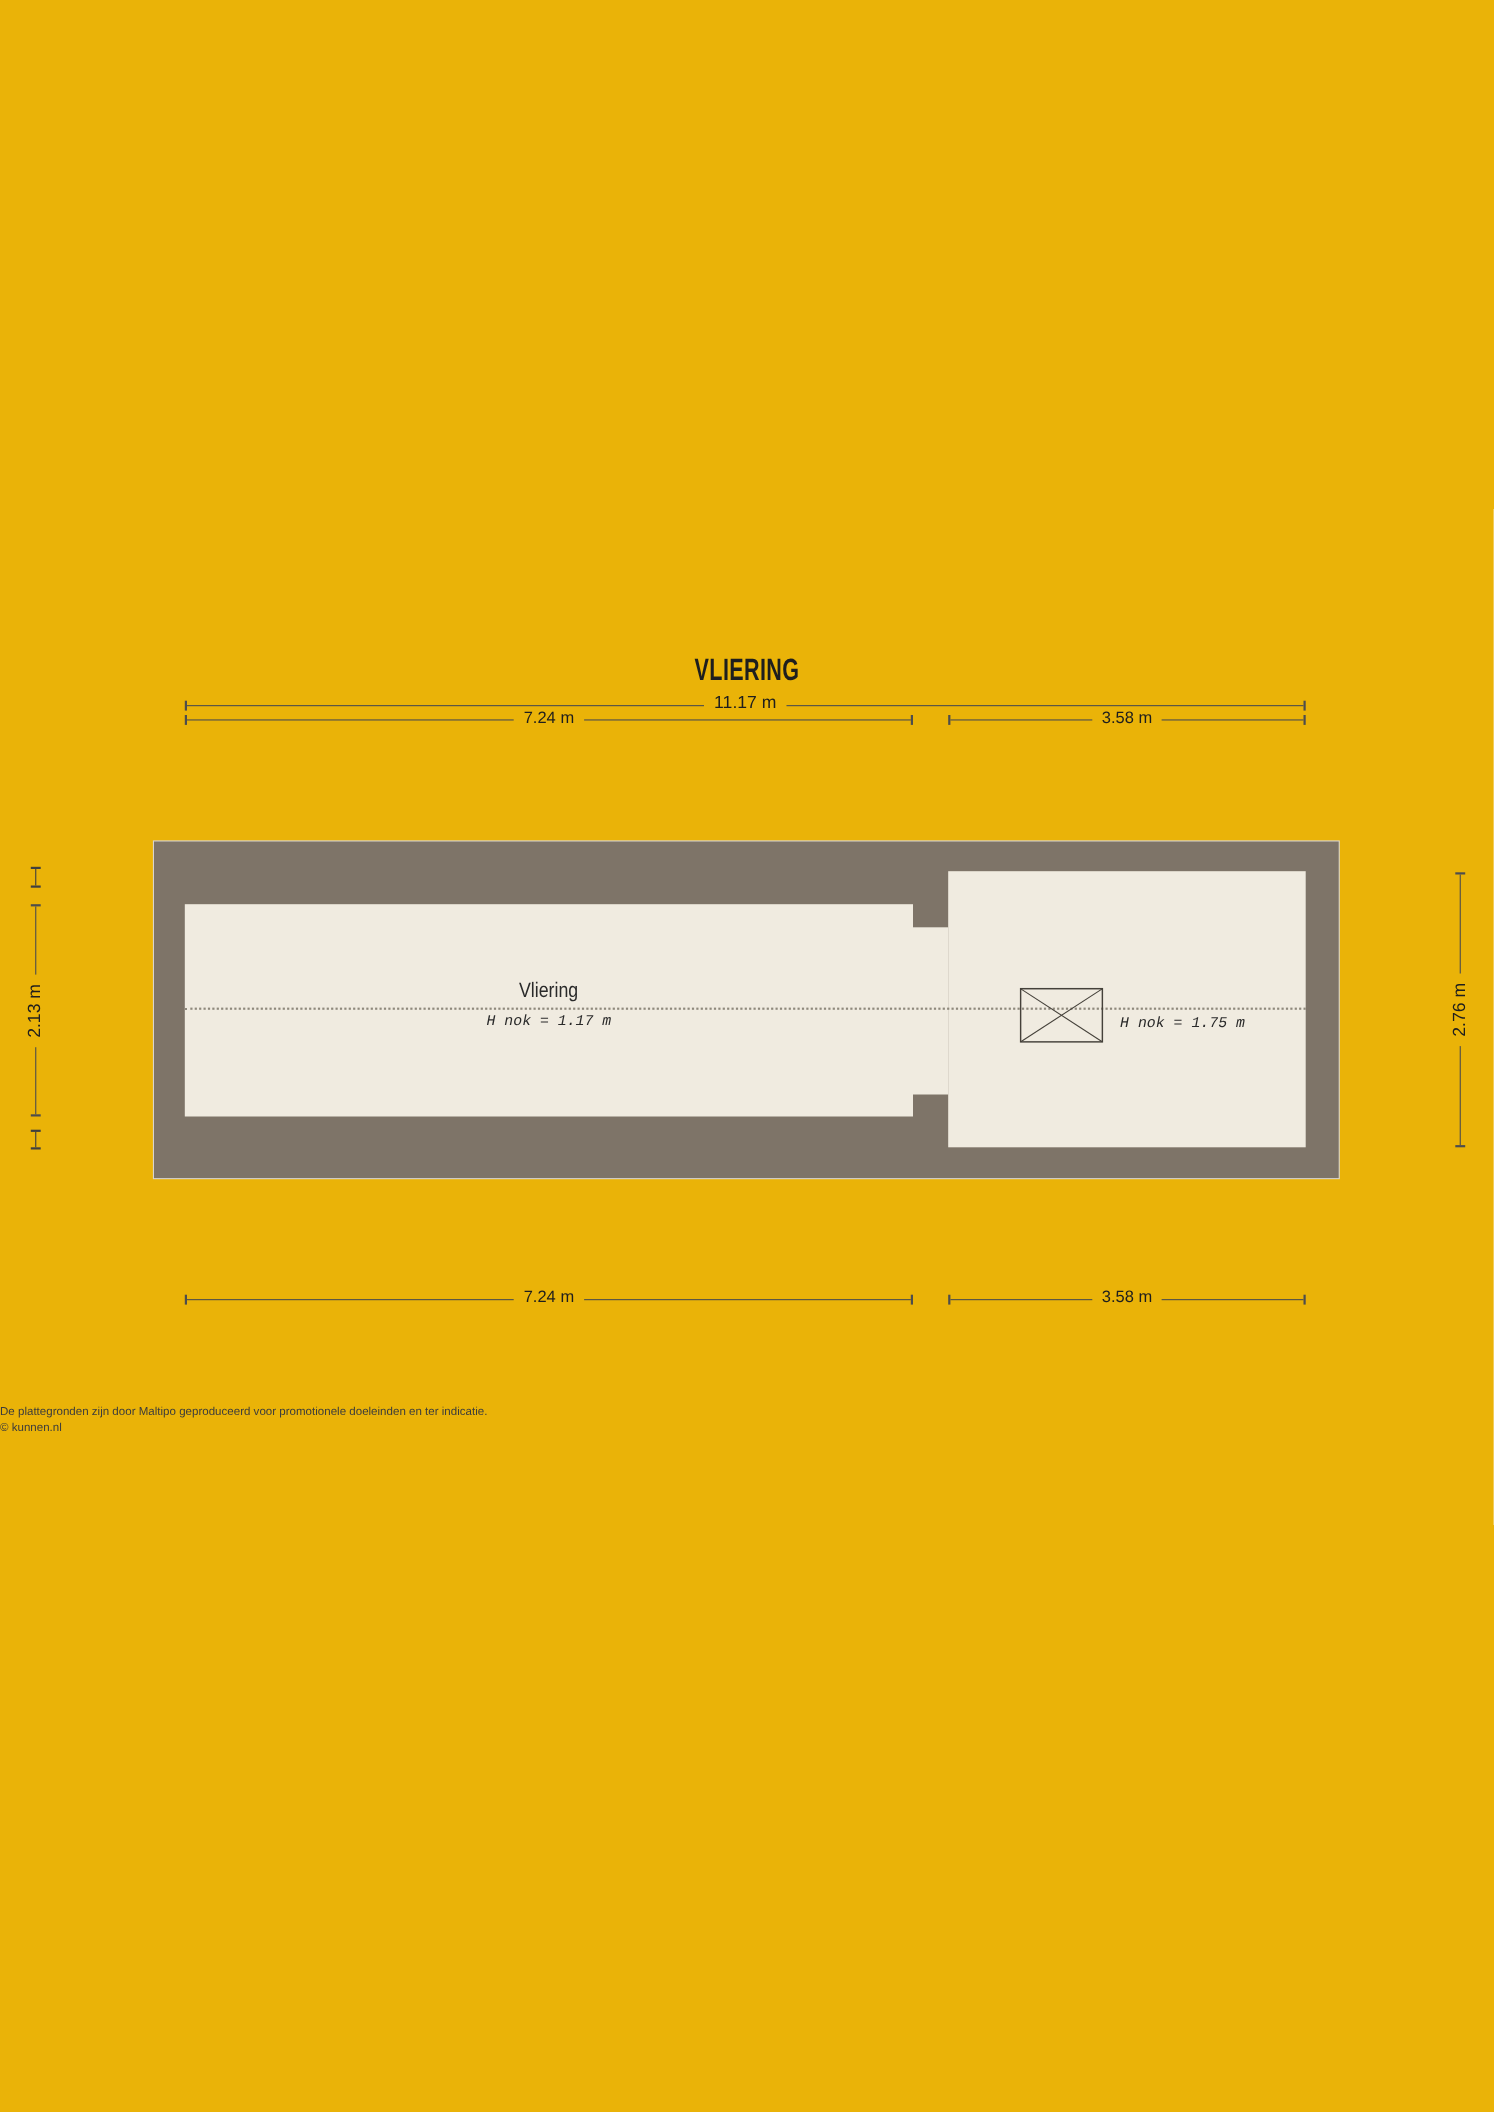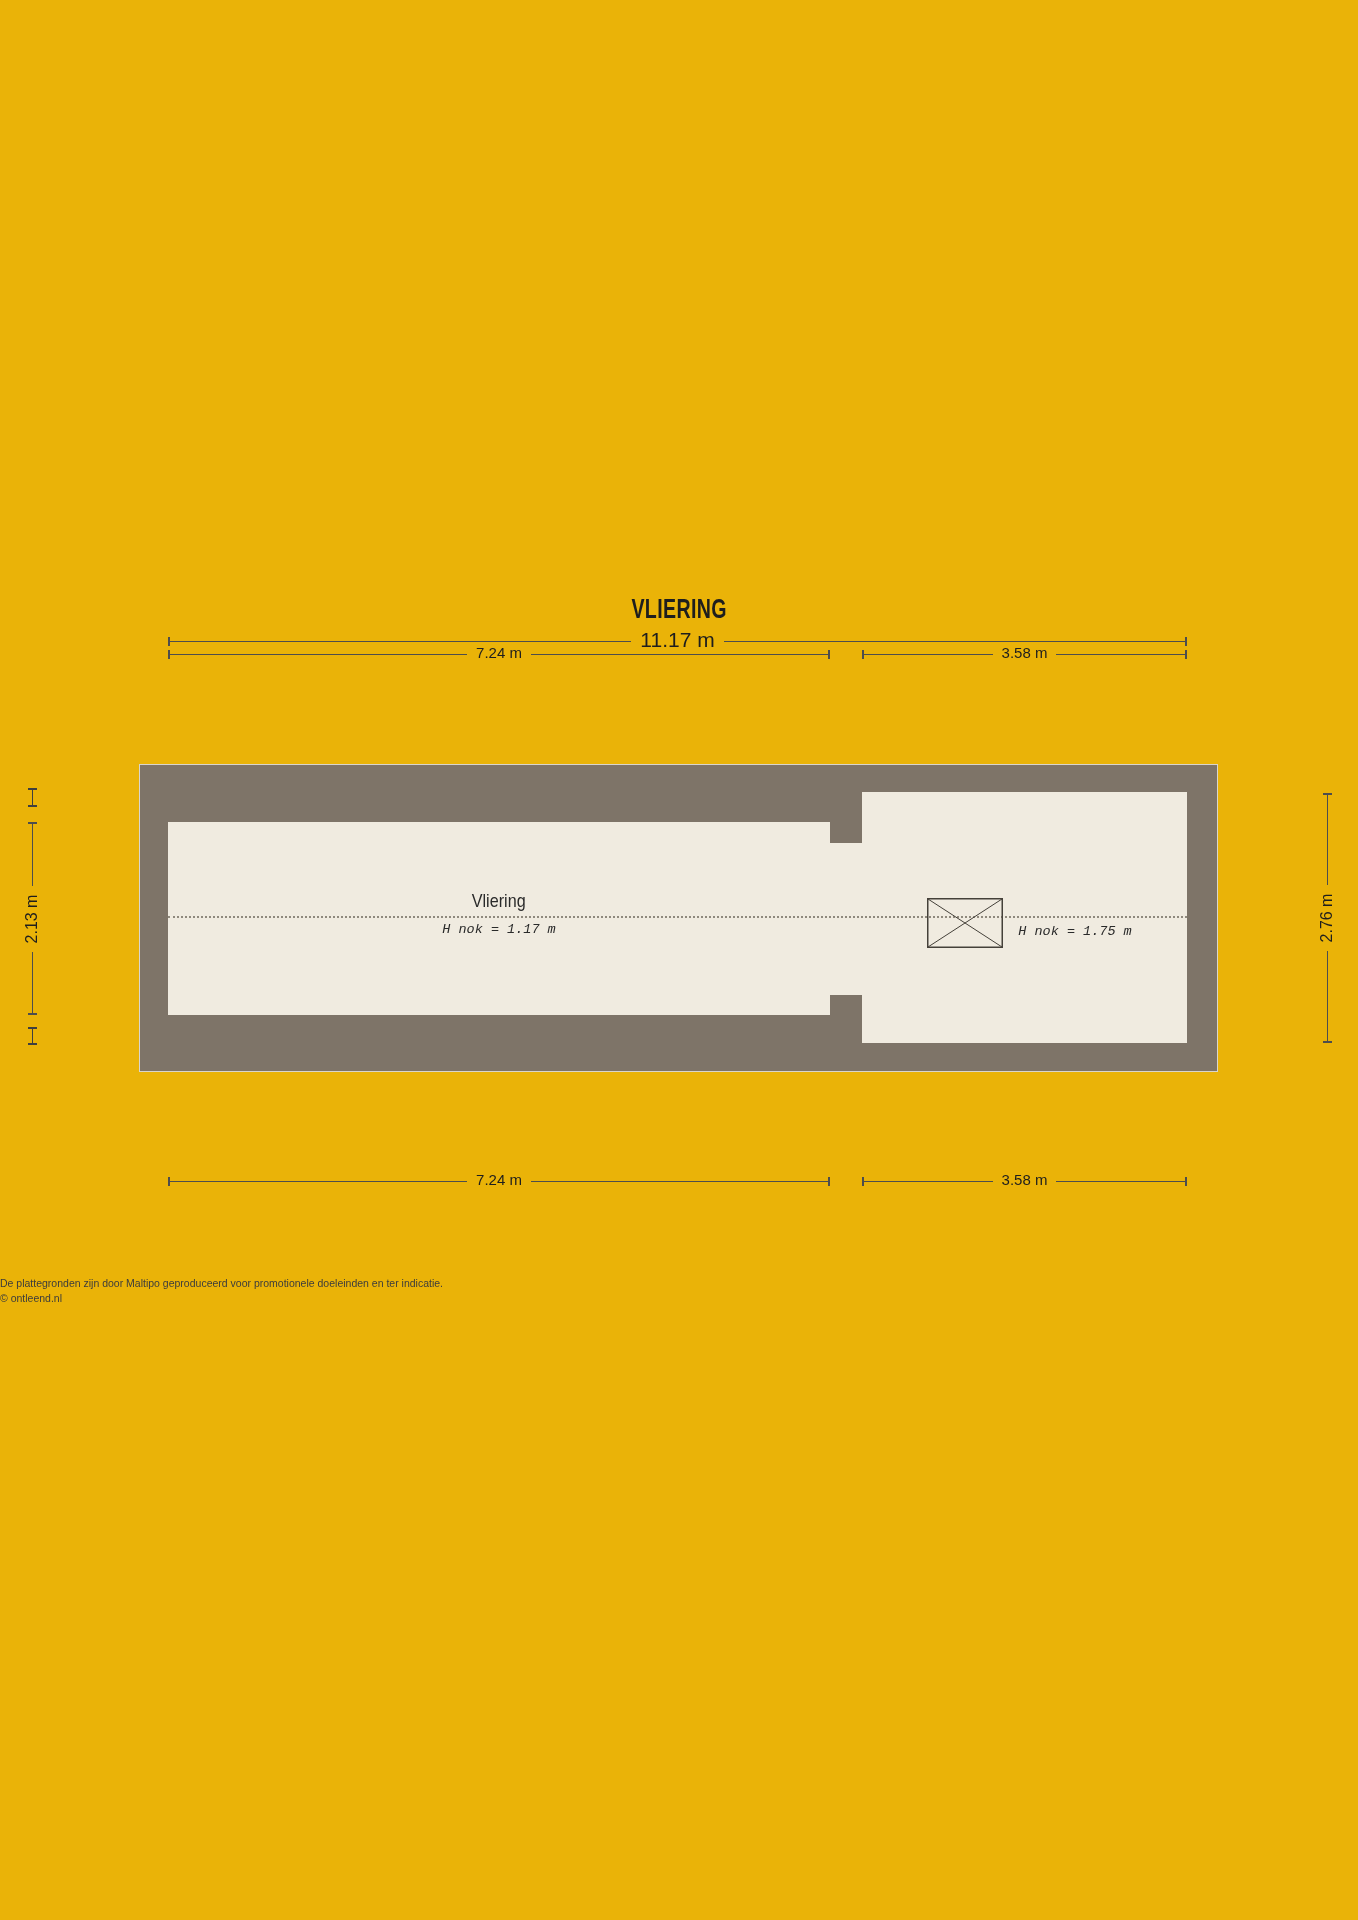--- a/index.html
+++ b/index.html
@@ -18,21 +18,21 @@
 
   
   .plan-title{position:absolute;left:0;top:594px;width:1358px;text-align:center;
     font-size:28px;font-weight:600;letter-spacing:.5px;line-height:30px;}
   .plan-title span{display:inline-block;transform:scaleX(.7);}
 
   
   .hdim{position:absolute;height:16px;display:flex;align-items:center;}
   .hdim::before,.hdim::after{content:"";width:2px;height:9px;background:var(--line);flex:0 0 auto;}
   .hdim .seg{flex:1 1 auto;height:0;border-top:1.5px solid var(--line);}
-  .hdim .lbl{flex:0 0 auto;padding:0 9px;font-size:21px;line-height:16px;white-space:nowrap;transform:translateY(-1px);color:var(--ink);}
+  .hdim .lbl{flex:0 0 auto;padding:0 9px;font-size:16px;line-height:16px;white-space:nowrap;transform:translateY(-1px);color:var(--ink);}
   .hdim.sub .lbl{font-size:15px;}
 
   
   .vdim{position:absolute;width:16px;display:flex;flex-direction:column;align-items:center;}
   .vdim::before,.vdim::after{content:"";height:2px;width:9px;background:var(--line);flex:0 0 auto;}
   .vdim .seg{flex:1 1 auto;width:0;border-left:1.5px solid var(--line);}
   .vdim .lbl{flex:0 0 auto;height:66px;width:16px;display:flex;align-items:center;justify-content:center;}
   .vdim .lbl span{transform:rotate(-90deg);white-space:nowrap;font-size:16px;color:var(--ink);}
 
   
@@ -130,16 +130,16 @@
     <span class="seg"></span>
   </div>
   <div class="hdim sub" style="left:862px;top:1173px;width:325px">
     <span class="seg"></span>
     <span class="lbl">3.58 m</span>
     <span class="seg"></span>
   </div>
 
   <div class="footer">
     <div>De plattegronden zijn door Maltipo geproduceerd voor promotionele doeleinden en ter indicatie.</div>
-    <div>© ontleend.nl</div>
+    <div>© kunnen.nl</div>
   </div>
 
 </div>
 
 </body></html>

